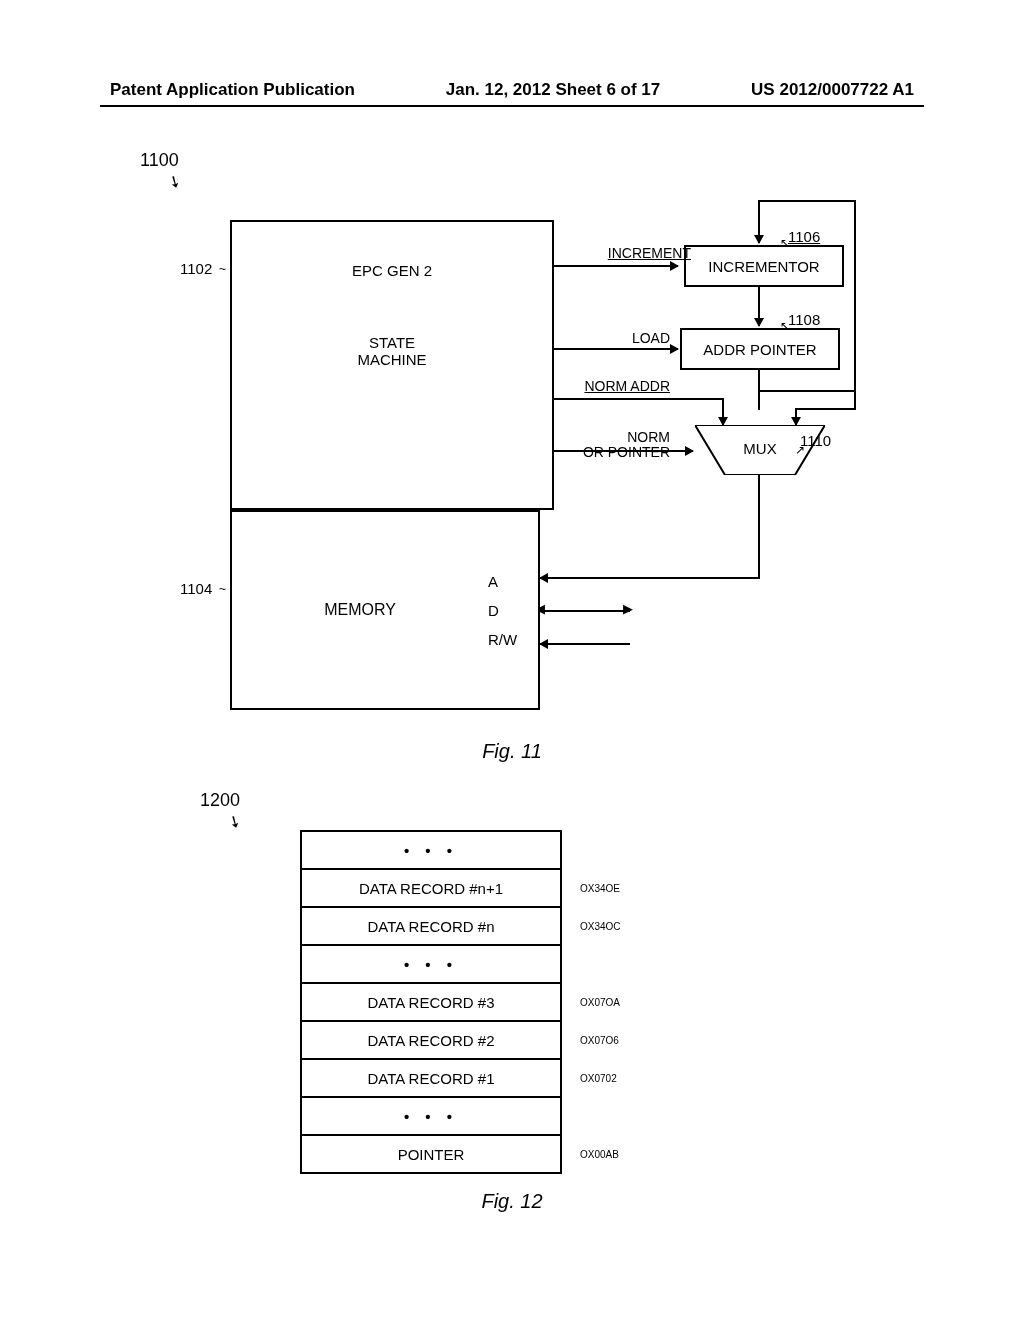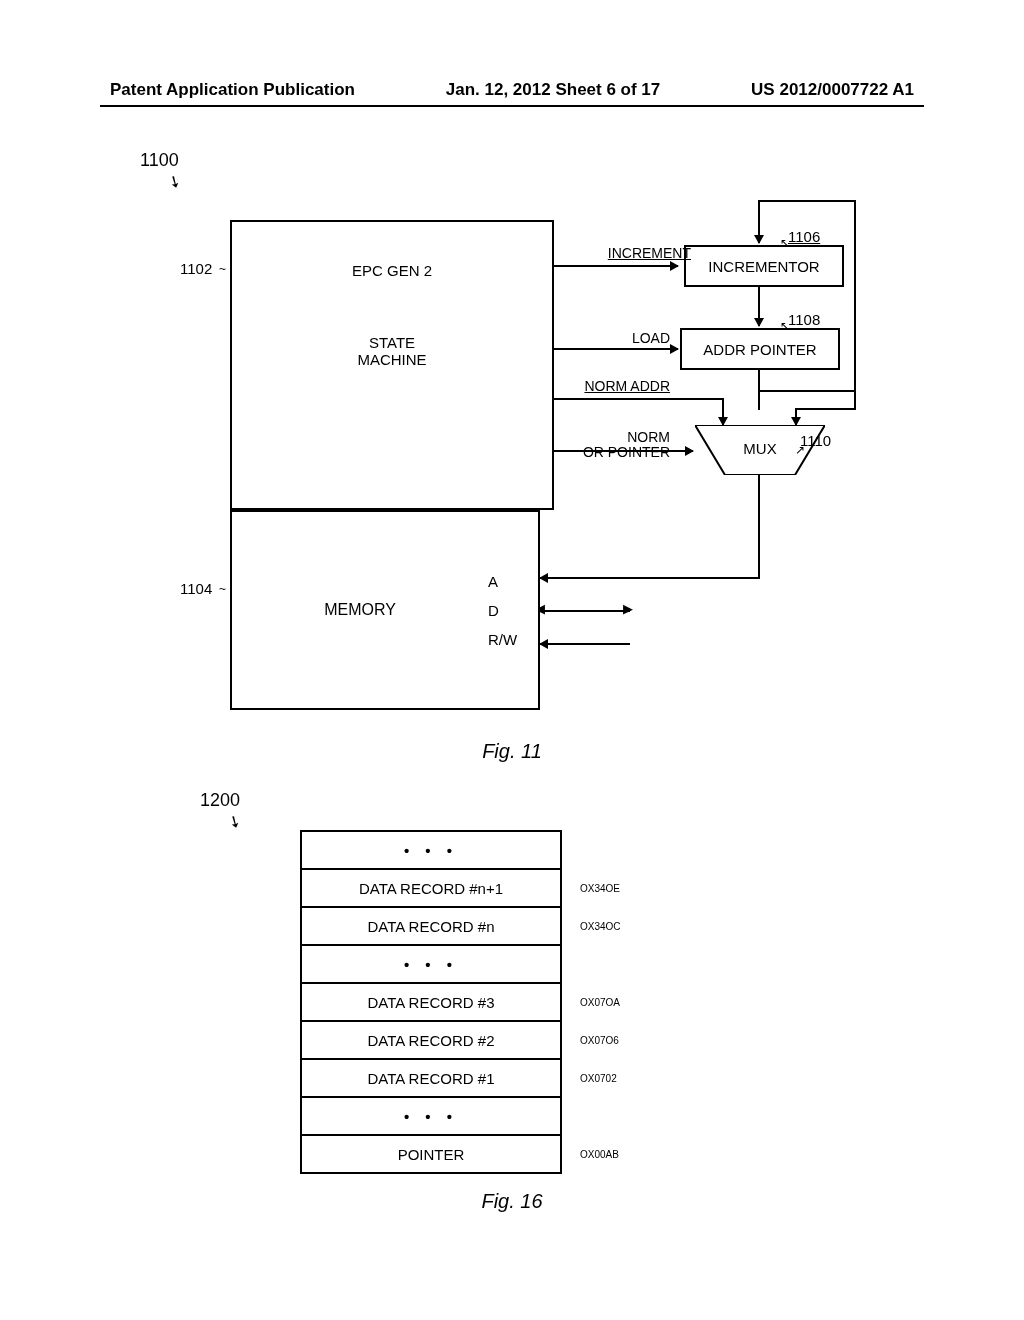--- a/index.html
+++ b/index.html
@@ -287,13 +287,13 @@
           <td class="addr"></td>
         </tr>
         <tr>
           <td class="cell">POINTER</td>
           <td class="addr">OX00AB</td>
         </tr>
       </tbody>
   </table>
 </div>
 
-<div class="fig-caption cap12">Fig. 16</div>
+<div class="fig-caption cap12">Fig. 12</div>
 
 </body></html>

